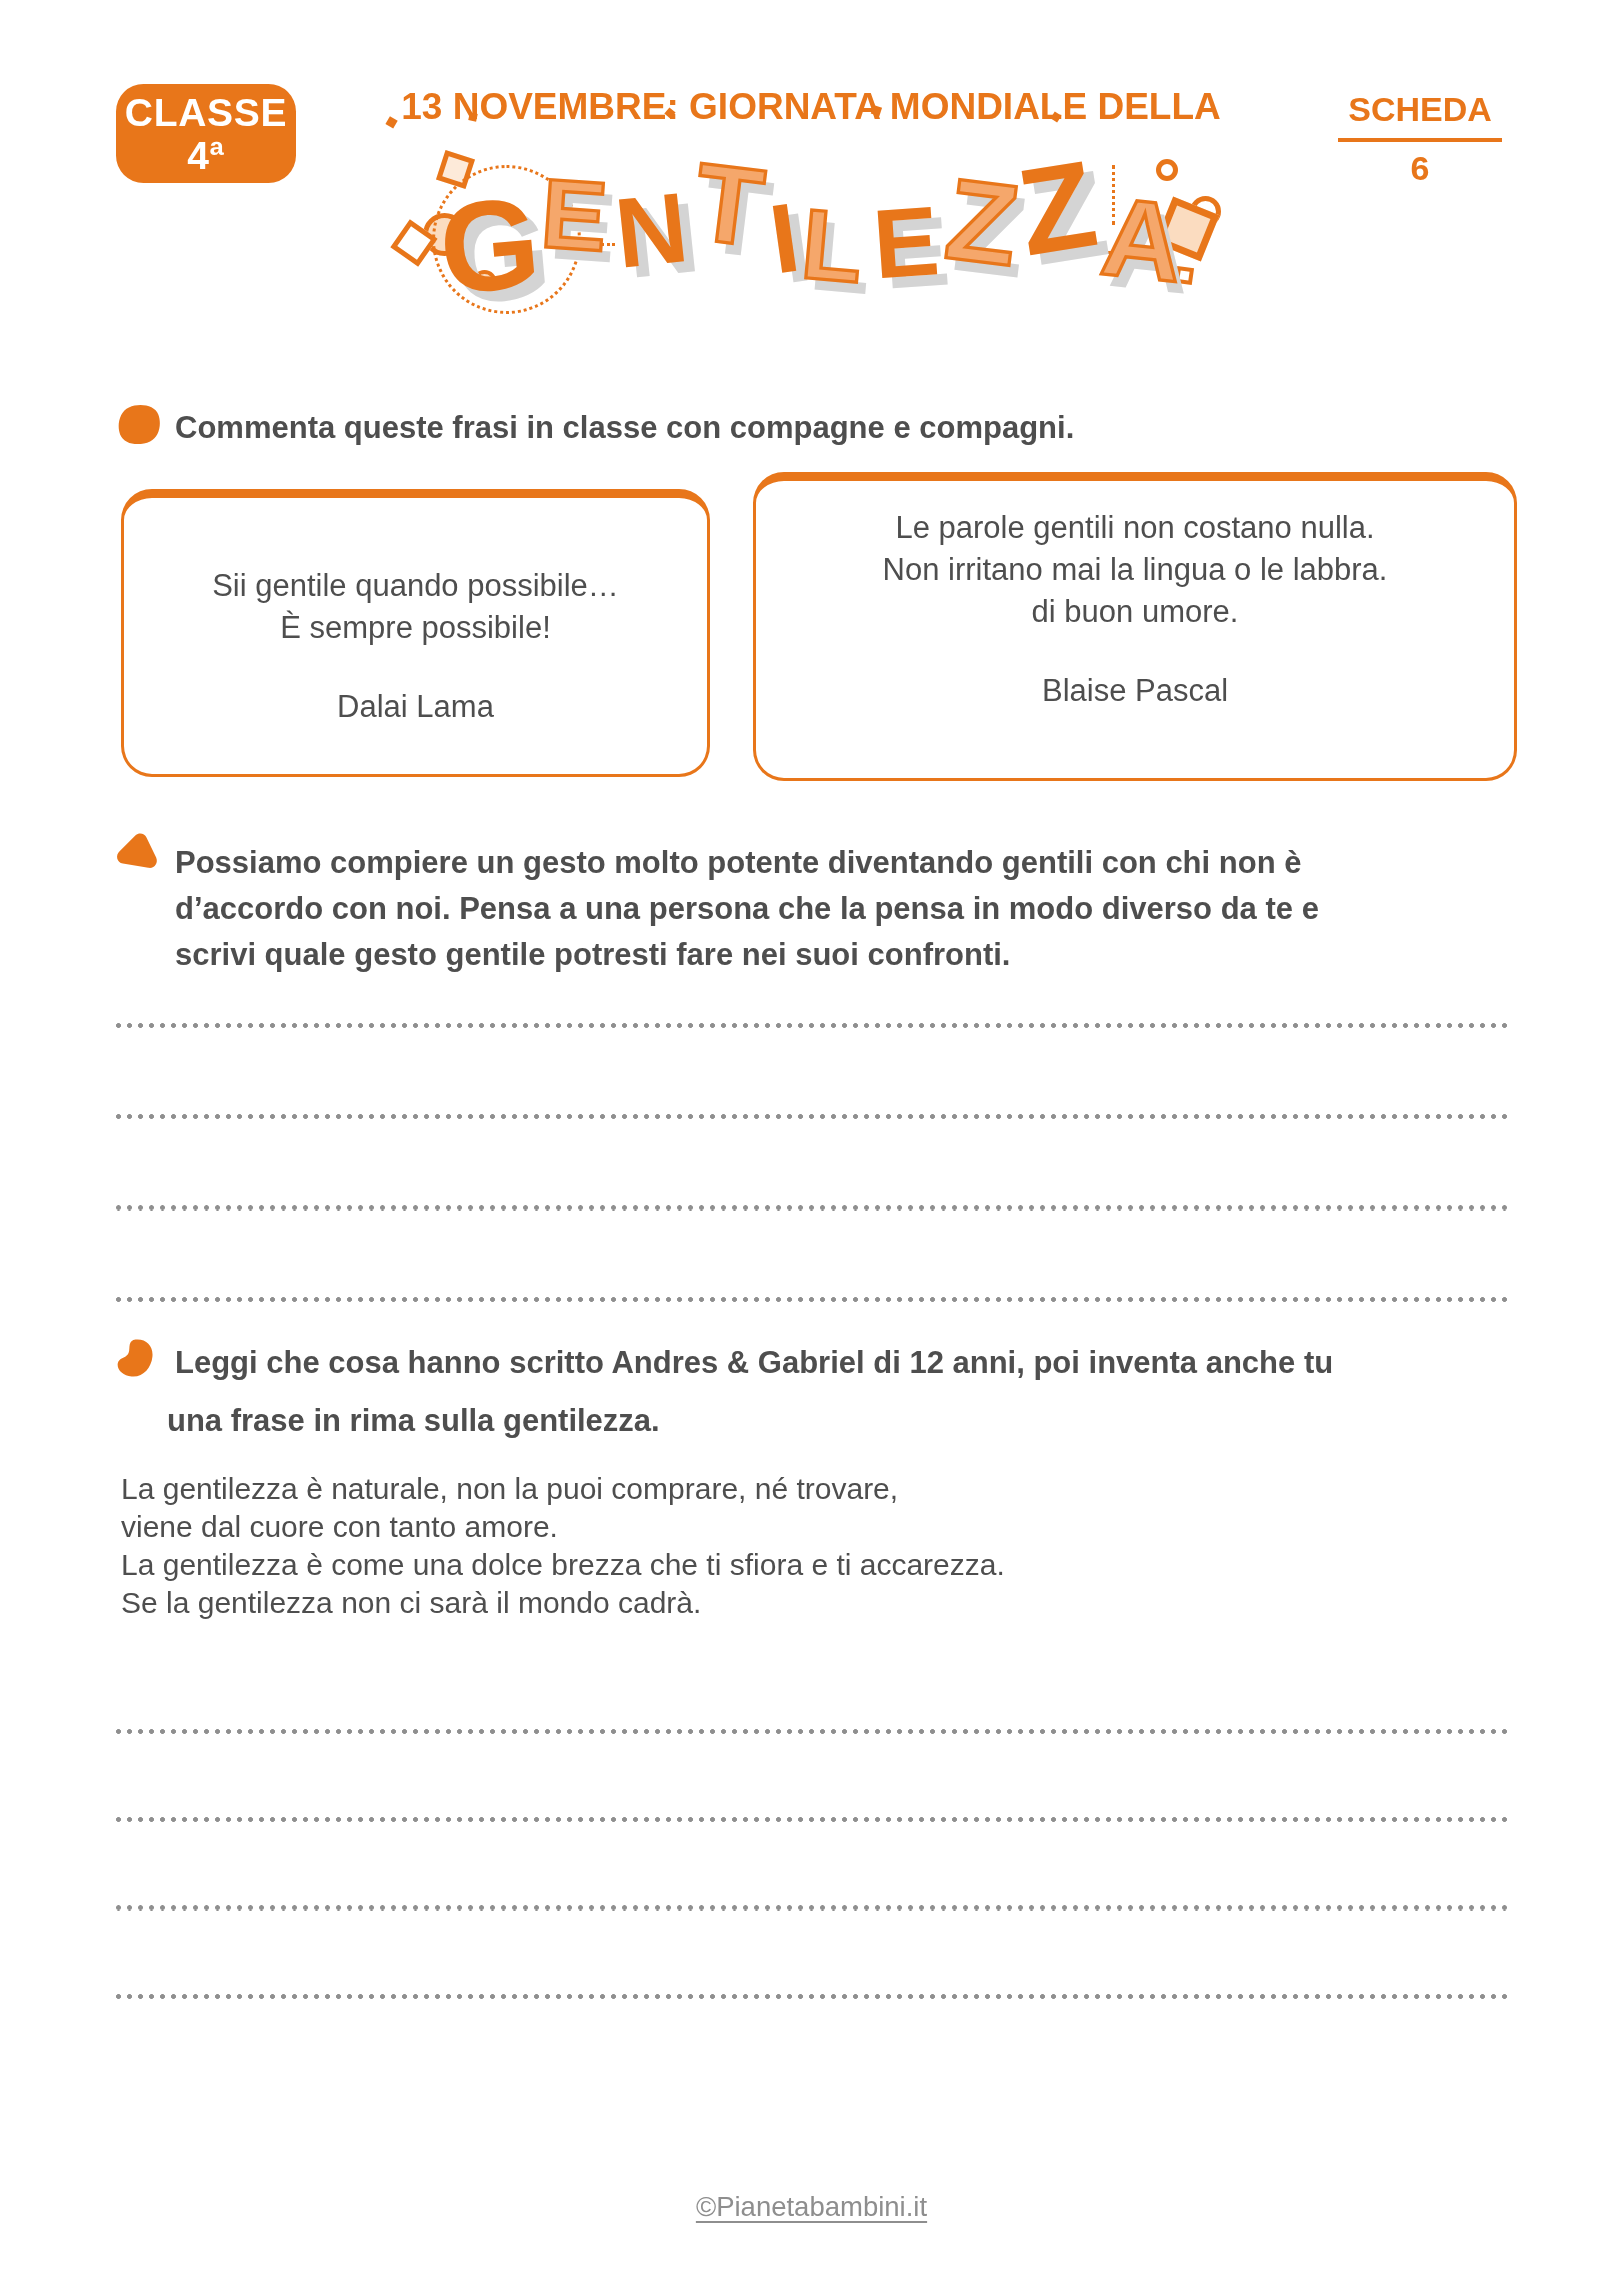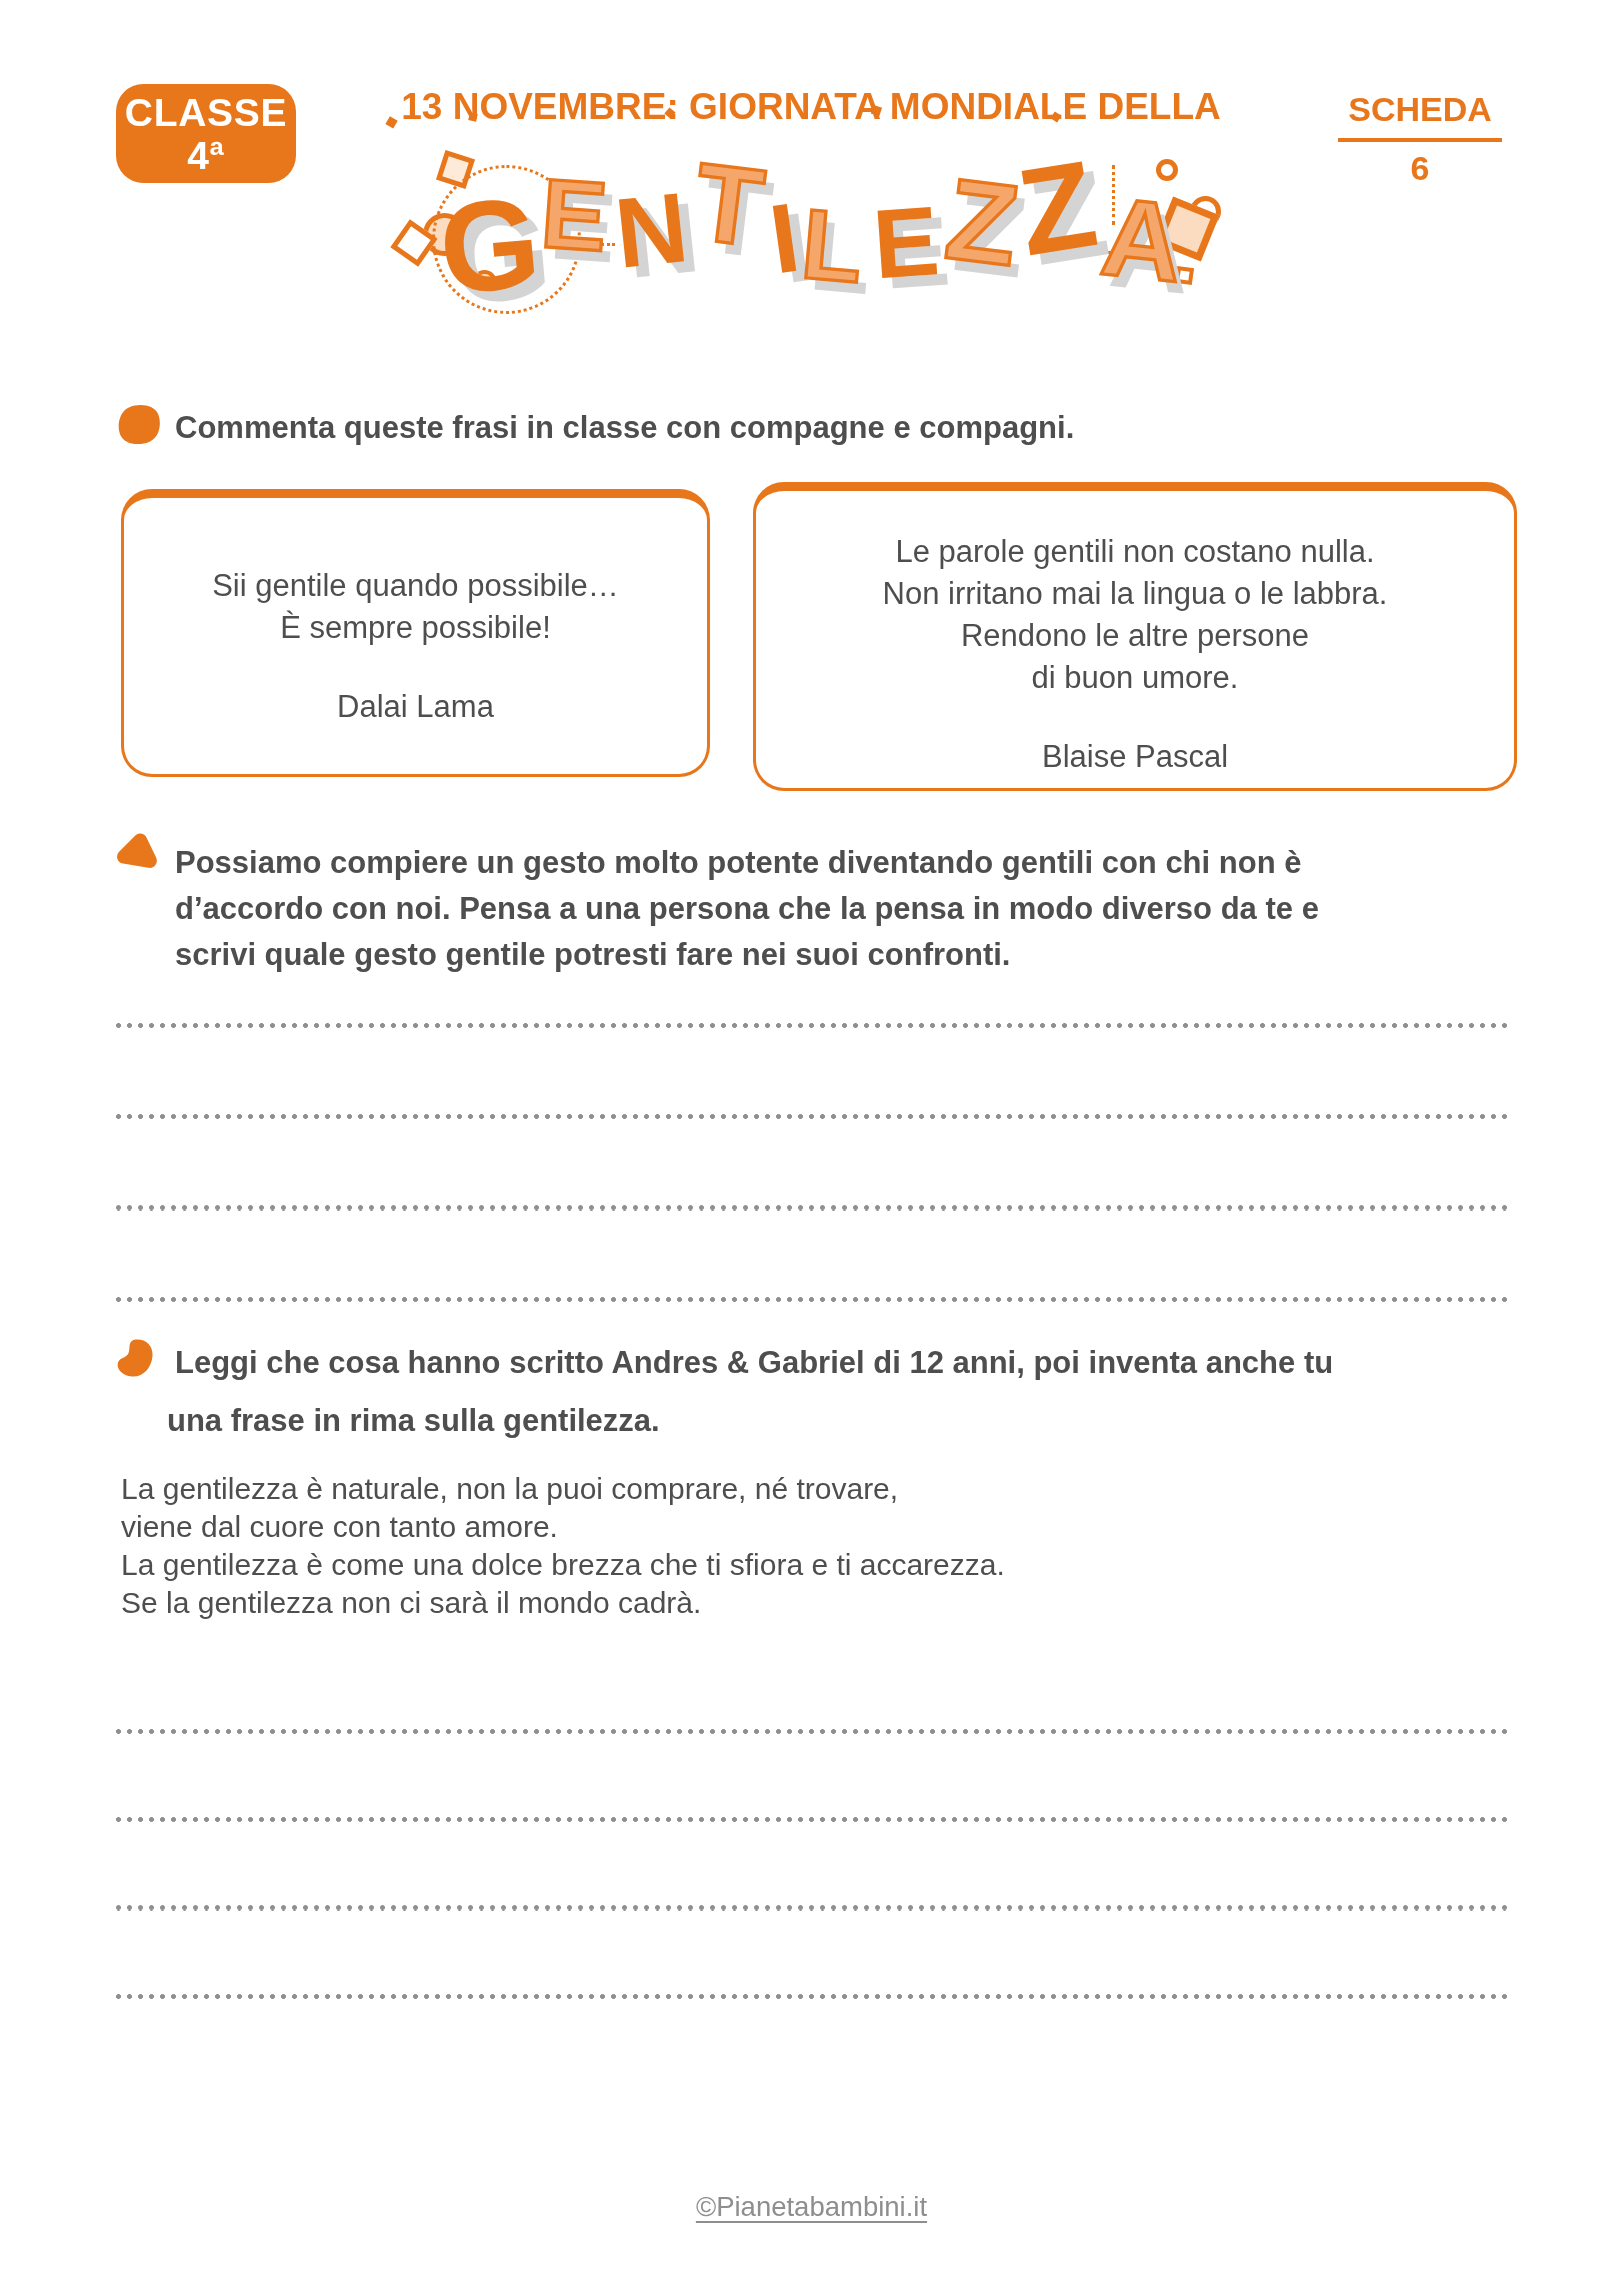--- a/index.html
+++ b/index.html
@@ -70,21 +70,21 @@
   .sec-head{position:absolute;color:var(--ink);font-weight:700;font-size:31px}
   .icon{position:absolute}
   .h1-text{left:175px;top:410px;width:1269px}
   .h2-text{left:175px;top:840px;width:1302px;line-height:46px}
   .h3-line1{left:175px;top:1345px;width:1302px}
   .h3-line2{left:167px;top:1403px;width:1302px}
 
   .qbox{position:absolute;border:3.9px solid var(--orange);border-top-width:9.2px;border-radius:31px;
         background:#fff;text-align:center;color:var(--ink);font-size:31px;line-height:42px}
   .qbox1{left:121px;top:489px;width:589px;height:288px;padding-top:67px}
-  .qbox2{left:753px;top:482px;width:764px;height:309px;padding-top:40px}
+  .qbox2{left:753px;top:472px;width:764px;height:309px;padding-top:26px}
   .q-author{margin-top:37px}
 
   .lines-block{position:absolute;left:113px;width:1394px}
   .lines-a{top:1023px}
   .lines-b{top:1729px}
   .dotline{height:5.2px;background-image:radial-gradient(circle, #8f8f8f 2.2px, transparent 2.7px);
            background-size:11px 5.2px;background-repeat:repeat-x;background-position:left center}
   .lines-a .dotline{margin-bottom:86px}
   .lines-b .dotline{margin-bottom:83px}
 
@@ -153,21 +153,20 @@
 
   <div class="qbox qbox1">
     <div>Sii gentile quando possibile…</div>
     <div>È sempre possibile!</div>
     <div class="q-author">Dalai Lama</div>
   </div>
 
   <div class="qbox qbox2">
     <div>Le parole gentili non costano nulla.</div>
     <div>Non irritano mai la lingua o le labbra.</div>
-    <div>Rendono le altre persone</div>
     <div>di buon umore.</div>
     <div class="q-author">Blaise Pascal</div>
   </div>
 
   <span class="icon" style="left:115px;top:831px">
     <svg width="46" height="41" viewBox="0 0 76 64">
         <path fill="#E8761A" d="M34,5 C40,0 49,2 52,9 L68,42 C72,51 65,61 55,59 L13,52 C3,50 0,38 8,31 Z"></path>
       </svg>
   </span>
   <div class="sec-head h2-text">

